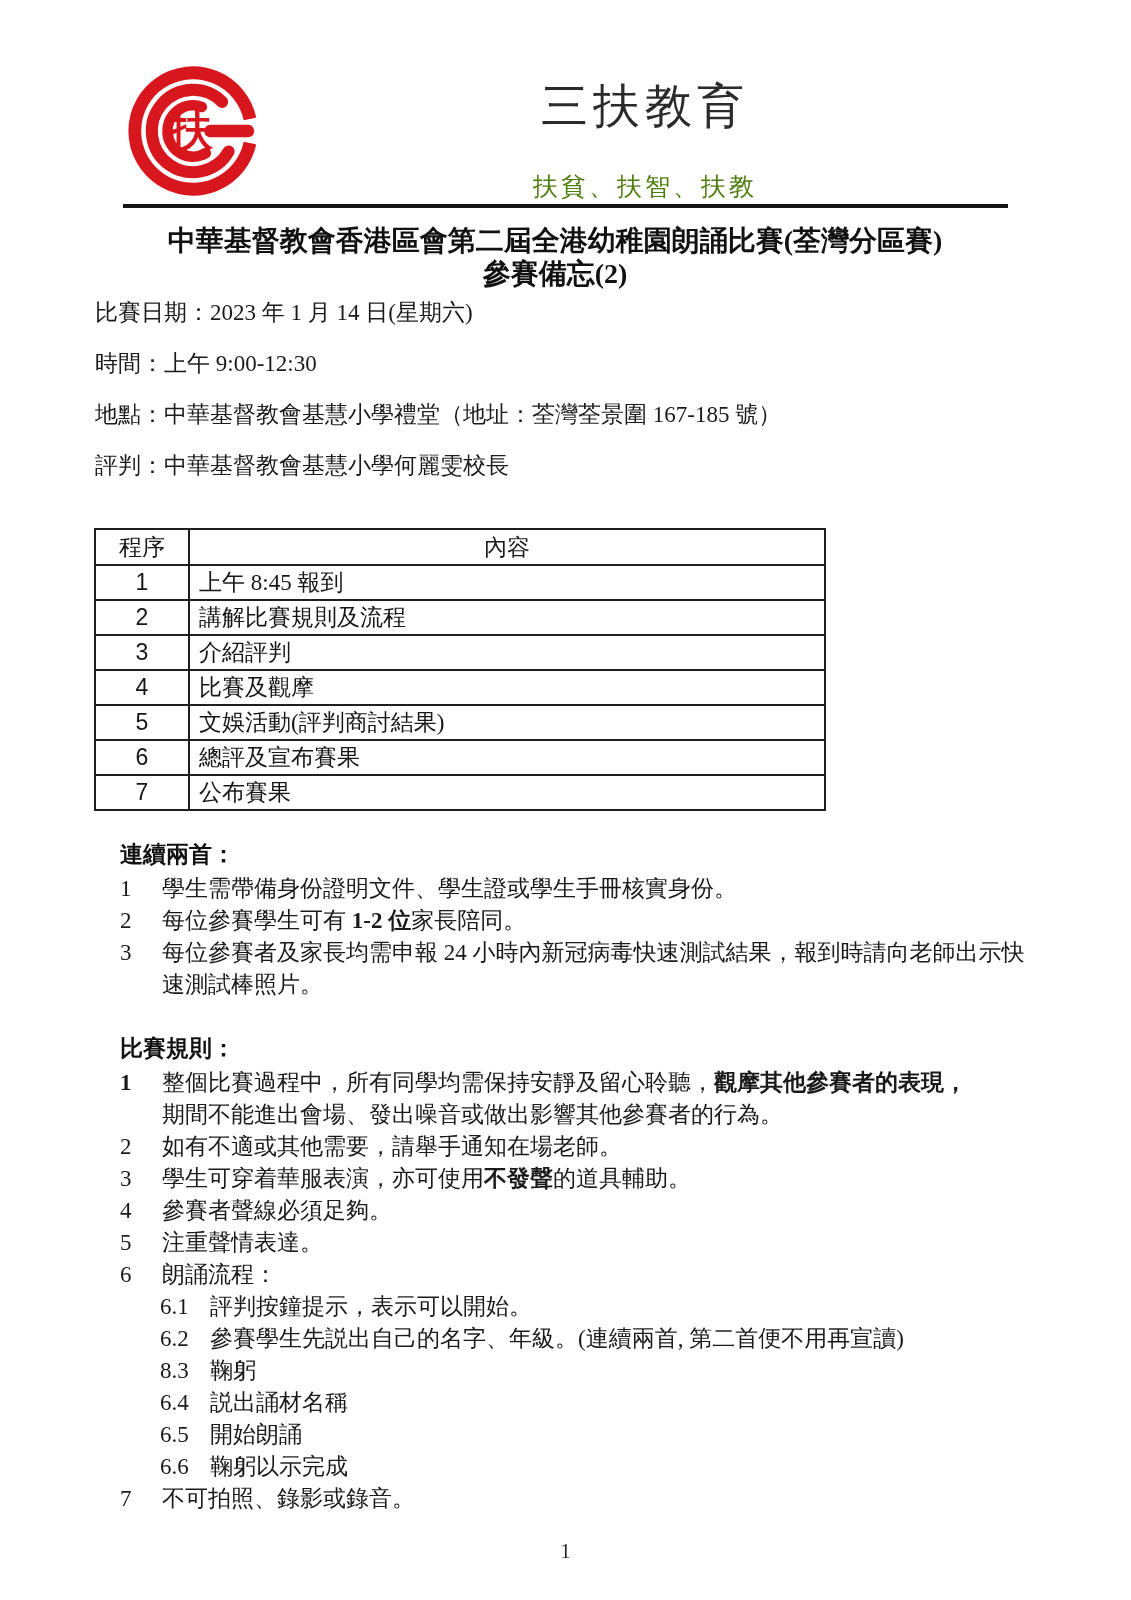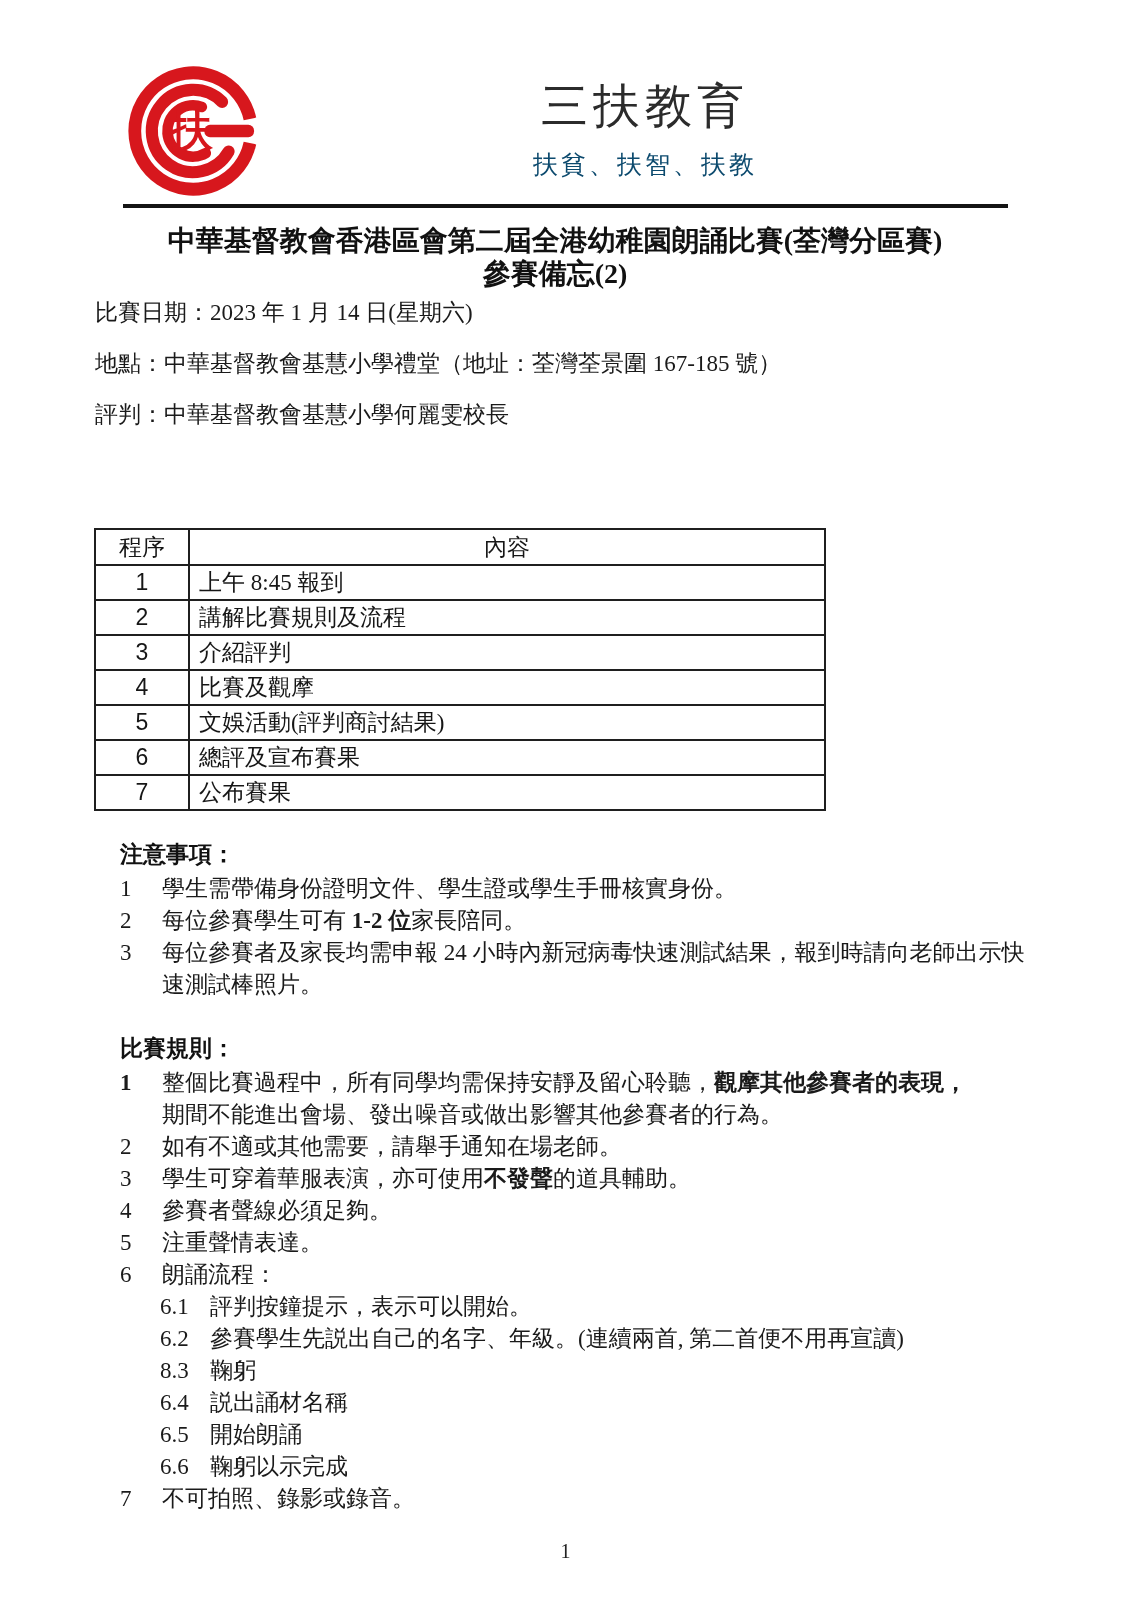--- a/index.html
+++ b/index.html
@@ -31,23 +31,23 @@
     font-family: "Liberation Sans", "DejaVu Sans", sans-serif;
   }
   .brand-name {
     font-size: 47px;
     line-height: 56px;
     color: #2b2b2b;
     letter-spacing: 5px;
     font-weight: 400;
   }
   .brand-tagline {
-    margin-top: 14px;
+    margin-top: 36px;
     font-size: 25px;
-    color: #0c4a6e;
+    color: #4d7c0f;
     letter-spacing: 3px;
   }
   .header-divider {
     position: absolute;
     left: 123px;
     top: 204px;
     width: 885px;
     height: 4px;
     background: #141414;
   }
@@ -156,20 +156,21 @@
 
   <div class="header-divider"></div>
 
   <div class="doc-title">
     <div>中華基督教會香港區會第二屆全港幼稚園朗誦比賽(荃灣分區賽)</div>
     <div>參賽備忘(2)</div>
   </div>
 
   <div class="info">
     <p>比賽日期：2023 年 1 月 14 日(星期六)</p>
+    <p>時間：上午 9:00-12:30</p>
     <p>地點：中華基督教會基慧小學禮堂（地址：荃灣荃景圍 167-185 號）</p>
     <p>評判：中華基督教會基慧小學何麗雯校長</p>
   </div>
 
   <table class="schedule">
     <colgroup>
         <col class="col-num">
         <col>
       </colgroup>
     <tbody>
@@ -202,21 +203,21 @@
       <td class="cell-content">總評及宣布賽果</td>
     </tr>
     <tr>
       <td class="cell-num">7</td>
       <td class="cell-content">公布賽果</td>
     </tr>
   </tbody>
     </table>
 
   <section class="section notes">
-    <div class="section-heading">注意事項：</div>
+    <div class="section-heading">連續兩首：</div>
     <div class="num-item">
       <span class="n">1</span>
       <span><span>學生需帶備身份證明文件、學生證或學生手冊核實身份。</span><span class="b"></span><span></span></span>
     </div>
     <div class="num-item">
       <span class="n">2</span>
       <span><span>每位參賽學生可有 </span><span class="b">1-2 位</span><span>家長陪同。</span></span>
     </div>
     <div class="num-item">
       <span class="n">3</span>

